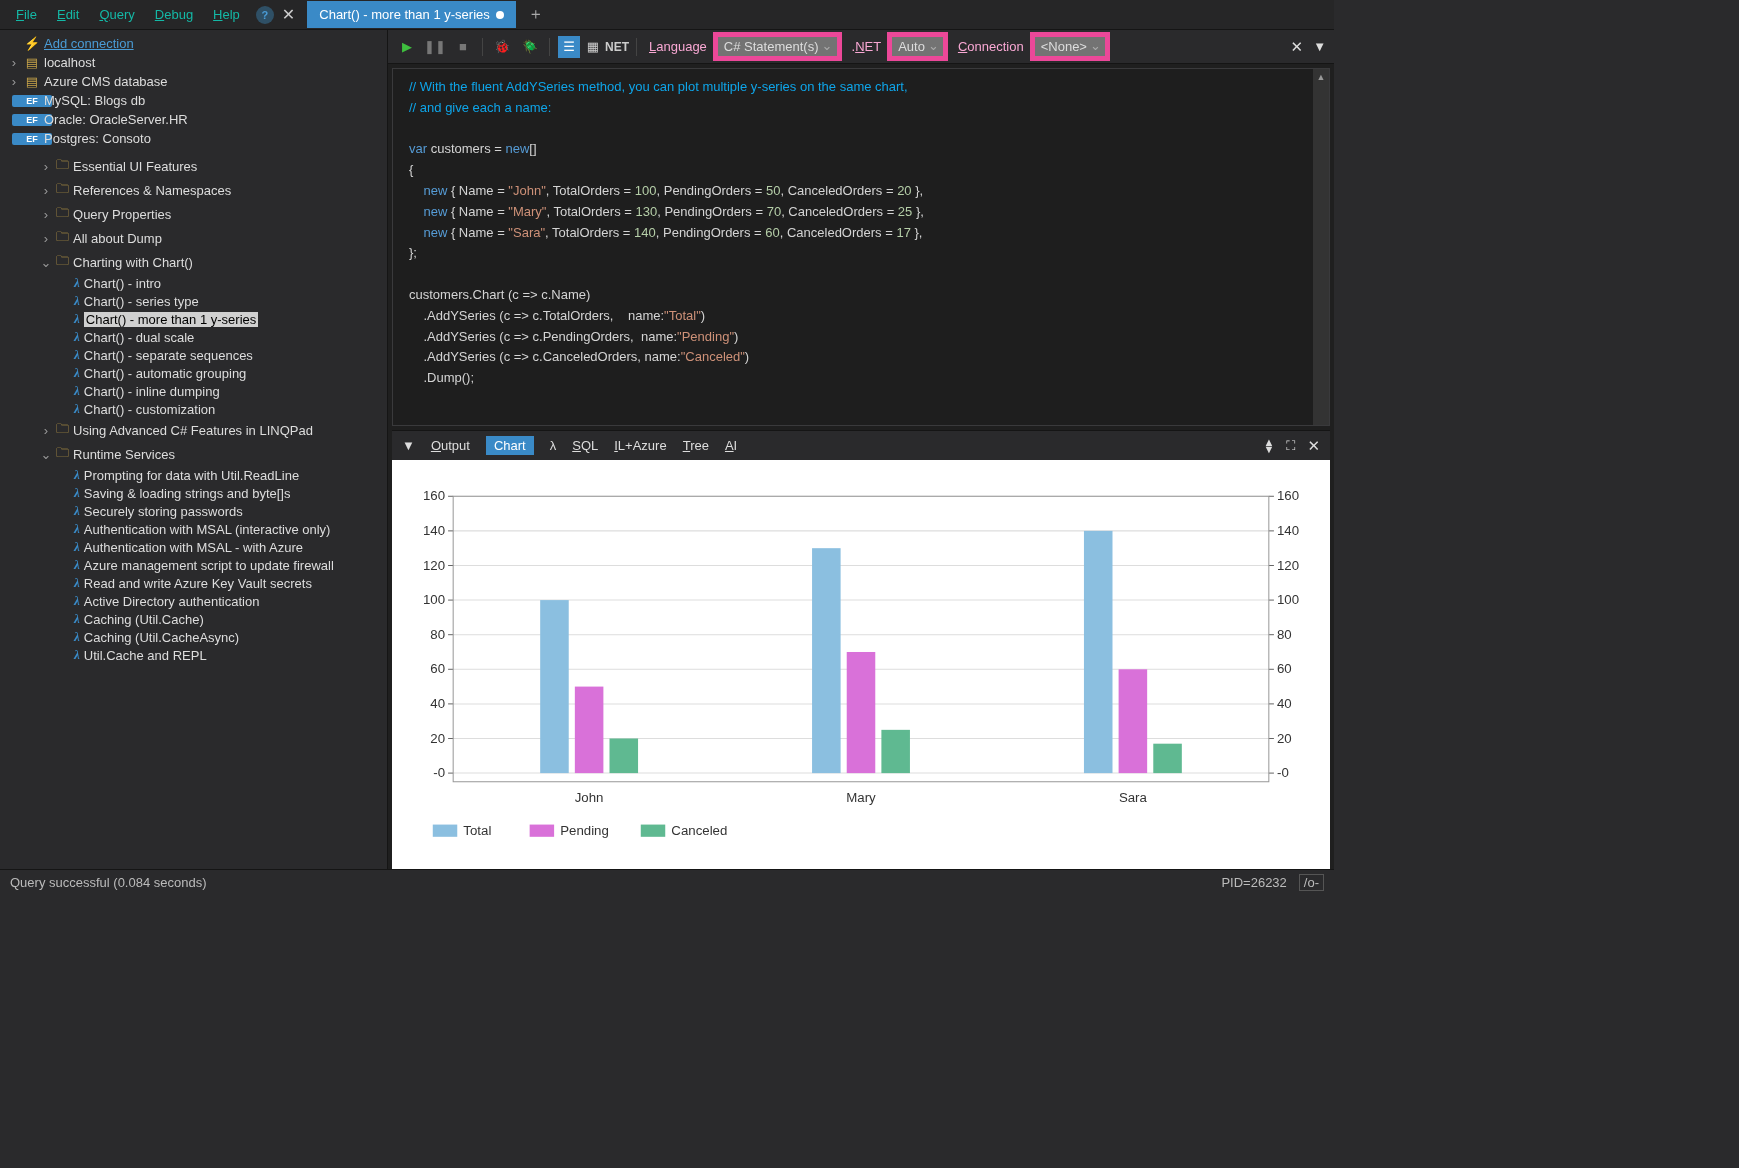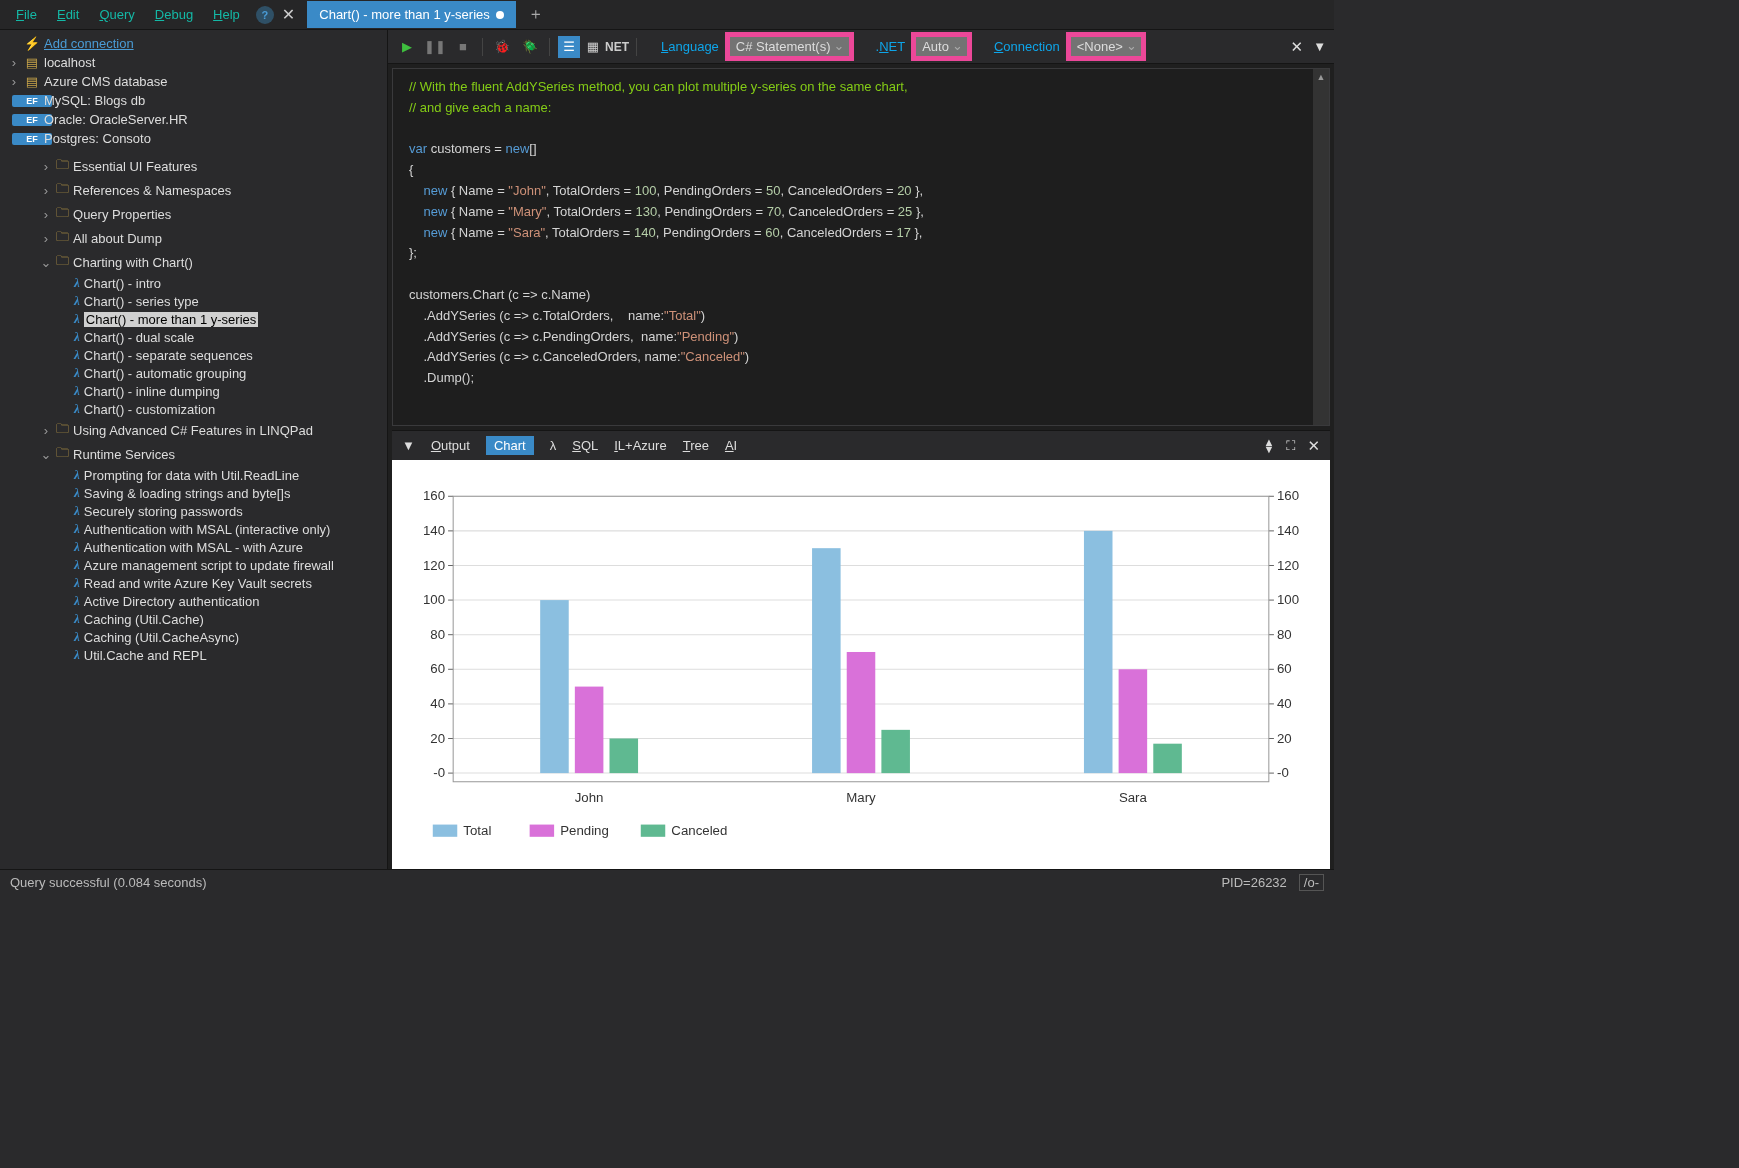--- a/index.html
+++ b/index.html
@@ -35,27 +35,27 @@
 .tree-node.selected span.lbl{background:#d0d0d0;color:#000;padding:0 2px;}
 .tree-node .lbl{color:#ddd;}
 .editor-area{flex:1;display:flex;flex-direction:column;background:#1f1f1f;min-width:0;}
 .toolbar{height:34px;background:#2a2a2c;border-bottom:1px solid #151515;display:flex;align-items:center;padding:0 8px;gap:6px;}
 .tb-btn{width:22px;height:22px;display:flex;align-items:center;justify-content:center;color:#ccc;}
 .tb-play{color:#3fbf3f;}
 .tb-sep{width:1px;height:18px;background:#444;margin:0 2px;}
 .tb-group{display:flex;gap:2px;}
 .view-btn{width:22px;height:22px;display:flex;align-items:center;justify-content:center;color:#ccc;}
 .view-btn.active{background:#3a8ac7;color:#fff;}
-.tb-label{color:#0ea5e9;margin-left:16px;}
+.tb-label{color:#f9a8d4;margin-left:4px;}
 .tb-select{background:#737373;border:5px solid #ec4899;color:#ddd;padding:2px 18px 2px 6px;position:relative;}
 .tb-select::after{content:"⌄";position:absolute;right:4px;top:1px;color:#aaa;}
 .tb-close-right{margin-left:auto;display:flex;gap:10px;align-items:center;}
 .code-pane{flex:0 0 358px;background:#1e1e1e;position:relative;font-family:Consolas,monospace;font-size:14px;overflow:hidden;border:1px solid #3a3a3c;margin:4px 4px 0 4px;}
 .code{padding:8px 16px;white-space:pre;color:#d4d4d4;line-height:1.6;}
-.c-comment{color:#84cc16;}
+.c-comment{color:#0ea5e9;}
 .c-kw{color:#569cd6;}
 .c-str{color:#ce9178;}
 .c-num{color:#b5cea8;}
 .scrolltrack{position:absolute;right:0;top:0;width:16px;height:100%;background:#333;}
 .scrolltrack .arrow{height:16px;display:flex;align-items:center;justify-content:center;color:#999;font-size:9px;}
 .results-bar{height:30px;background:#2a2a2c;display:flex;align-items:center;padding:0 10px;gap:16px;border-top:1px solid #151515;margin:4px 4px 0 4px;}
 .results-bar .rb{color:#ddd;cursor:default;}
 .results-bar .rb.active{background:#3a8ac7;color:#fff;padding:2px 8px;}
 .rb-right{margin-left:auto;display:flex;gap:12px;align-items:center;}
 .chart-pane{flex:1;background:#fff;margin:0 4px;position:relative;}

